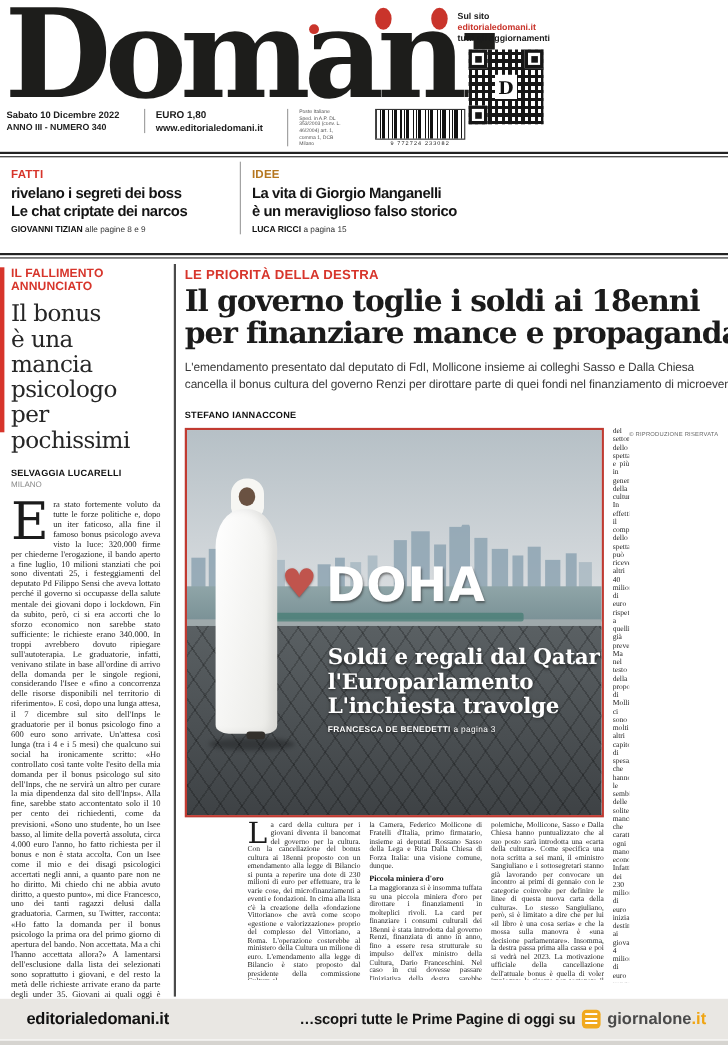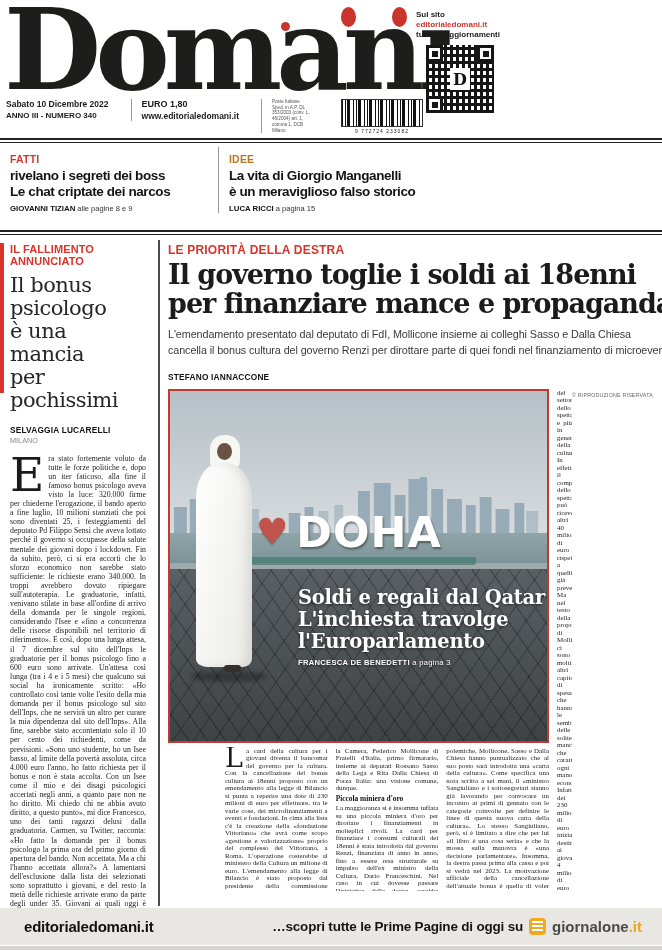--- a/index.html
+++ b/index.html
@@ -221,22 +221,22 @@
     </div>
   </div>
 
   <div class="hrule hrule-2"></div>
 
   <div class="red-bar"></div>
   <div class="left-col">
     <div class="left-kicker">IL FALLIMENTO ANNUNCIATO</div>
     <div class="left-title">
       <span>Il bonus</span>
+      <span>è una mancia</span>
       <span>psicologo</span>
-      <span>è una mancia</span>
       <span>per pochissimi</span>
     </div>
     <div class="byline">
       <div class="by-name">SELVAGGIA LUCARELLI</div>
       <div class="by-city">MILANO</div>
     </div>
     <div class="left-body">
       <span class="dropcap-l">E</span><span>ra stato fortemente voluto da tutte le forze politiche e, dopo un iter faticoso, alla fine il famoso bonus psicologo aveva visto la luce: 320.000 firme per chiederne l'erogazione, il bando aperto a fine luglio, 10 milioni stanziati che poi sono diventati 25, i festeggiamenti del deputato Pd Filippo Sensi che aveva lottato perché il governo si occupasse della salute mentale dei giovani dopo i lockdown. Fin da subito, però, ci si era accorti che lo sforzo economico non sarebbe stato sufficiente: le richieste erano 340.000. In troppi avrebbero dovuto ripiegare sull'autoterapia. Le graduatorie, infatti, venivano stilate in base all'ordine di arrivo della domanda per le singole regioni, considerando l'Isee e «fino a concorrenza delle risorse disponibili nel territorio di riferimento». E così, dopo una lunga attesa, il 7 dicembre sul sito dell'Inps le graduatorie per il bonus psicologo fino a 600 euro sono arrivate. Un'attesa così lunga (tra i 4 e i 5 mesi) che qualcuno sui social ha ironicamente scritto: «Ho controllato così tante volte l'esito della mia domanda per il bonus psicologo sul sito dell'Inps, che ne servirà un altro per curare la mia dipendenza dal sito dell'Inps». Alla fine, sarebbe stato accontentato solo il 10 per cento dei richiedenti, come da previsioni. «Sono uno studente, ho un Isee basso, al limite della povertà assoluta, circa 4.000 euro l'anno, ho fatto richiesta per il bonus e non è stata accolta. Con un Isee come il mio e dei disagi psicologici accertati negli anni, a quanto pare non ne ho diritto. Mi chiedo chi ne abbia avuto diritto, a questo punto», mi dice Francesco, uno dei tanti ragazzi delusi dalla graduatoria. Carmen, su Twitter, racconta: «Ho fatto la domanda per il bonus psicologo la prima ora del primo giorno di apertura del bando. Non accettata. Ma a chi l'hanno accettata allora?» A lamentarsi dell'esclusione dalla lista dei selezionati sono soprattutto i giovani, e del resto la metà delle richieste arrivate erano da parte degli under 35. Giovani ai quali oggi è stato insegnato che l'aiuto per curare un disagio mentale si dà a chi clicca per primo su una domanda, battendo cronologicamente altre persone con gli stessi disagi o con disagi ancora più gravi. Insomma, la storia di questo bonus psicologo è purtroppo la storia di un fallimento apparso quasi subito come certo. Pochi soldi, un aiuto spot e a numero chiuso, nessun cambiamento duraturo nel campo della cura delle malattie mentali e della sofferenza psichica, campo che richiederebbe un impegno ben più articolato di qualche seduta da uno psicologo per i primi che trovano le sedie libere. Chi ci sperava è rimasto deluso. E il paradosso è che la delusione, talvolta, è una sofferenza psichica per cui si chiede aiuto a uno psicologo. Ma solo se te lo puoi permettere.</span>
     </div>
     <div class="copyright">© RIPRODUZIONE RISERVATA</div>
@@ -303,22 +303,22 @@
           <div class="person">
             <div class="p-shadow"></div>
             <div class="p-scarf"></div>
             <div class="p-head"></div>
             <div class="p-robe"></div>
             <div class="p-foot"></div>
           </div>
           <div class="photo-caption">
             <div class="cap-title">
               <span>Soldi e regali dal Qatar</span>
+              <span>l'Europarlamento</span>
               <span>L'inchiesta travolge</span>
-              <span>l'Europarlamento</span>
             </div>
             <div class="cap-by">
               <span>FRANCESCA DE BENEDETTI</span>
               <span class="cap-ref">a pagina 3</span>
             </div>
           </div>
         </div>
 
         <div class="below-cols">
           <div class="bcol">

